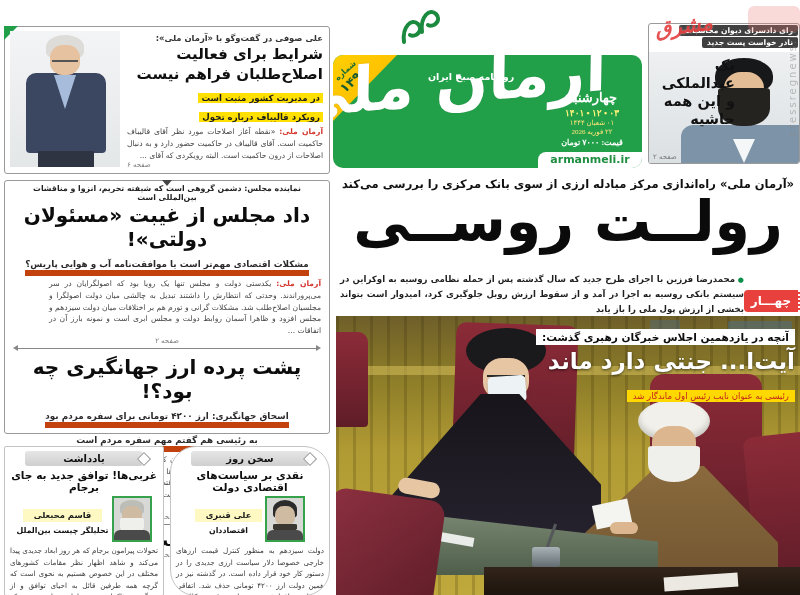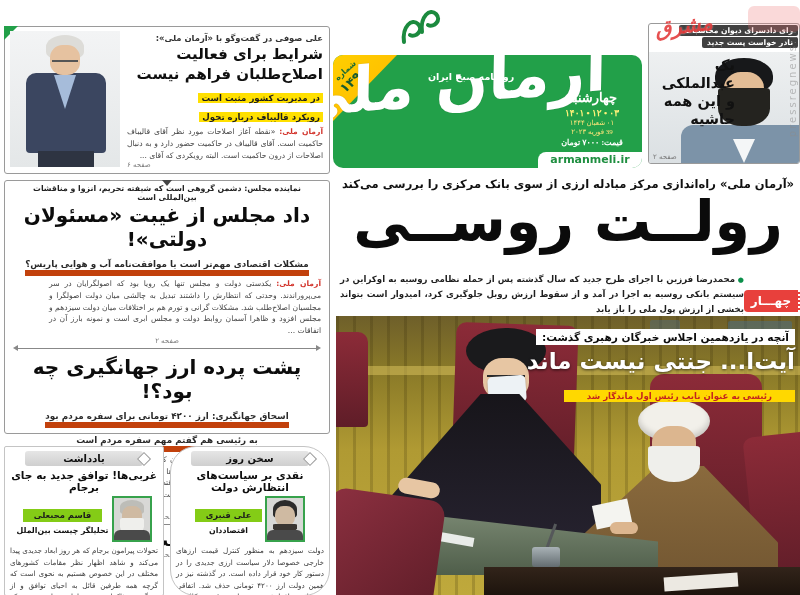--- a/index.html
+++ b/index.html
@@ -77,21 +77,21 @@
   
   .colbox{position:absolute;border:1px solid #c4c4c4;border-radius:2px;background:#fff;overflow:hidden;}
   .col-yad{left:4px;top:446px;width:158px;height:148px;}
   .col-sok{left:170px;top:446px;width:158px;height:148px;border-radius:26px;}
   .col-head{position:relative;height:15px;width:118px;margin:4px auto 3px;background:linear-gradient(#e6e6e6,#cfcfcf);
             border-radius:3px;text-align:center;font-size:10px;font-weight:900;line-height:15px;color:#111;}
   .col-head::after{content:"";position:absolute;right:-6px;top:3px;width:8px;height:8px;background:#fff;border:1px solid #999;transform:rotate(45deg);}
   .col-title{text-align:center;font-size:10.6px;font-weight:900;color:#0d0d0d;margin:1px 4px 3px;}
   .author{display:flex;flex-direction:row;justify-content:center;align-items:center;gap:3px;margin:2px 0 3px;}
   .auth-meta{text-align:center;line-height:1.5;}
-  .auth-name{display:inline-block;background:#84cc16;font-size:8.4px;font-weight:bold;padding:0 11px;color:#1c1c1c;}
+  .auth-name{display:inline-block;background:#fef9c3;font-size:8.4px;font-weight:bold;padding:0 11px;color:#1c1c1c;}
   .auth-role{font-size:7.8px;font-weight:bold;color:#111;}
   .auth-photo{width:36px;height:42px;border:2px solid #37a24c;background:#d8d8d6;position:relative;overflow:hidden;flex:0 0 auto;}
   .ap-hair{position:absolute;left:6px;top:2px;width:24px;height:14px;border-radius:50% 50% 20% 20%;}
   .ap-face{position:absolute;left:8px;top:8px;width:20px;height:20px;background:#d9b894;border-radius:42%;filter:grayscale(35%);}
   .ap-beard{position:absolute;left:6px;top:20px;width:24px;height:16px;border-radius:10% 10% 48% 48%;}
   .ap-body{position:absolute;left:0px;bottom:-2px;width:36px;height:12px;background:#4a4a4a;border-radius:6px 6px 0 0;}
   .col-body{font-size:7.2px;line-height:1.6;color:#3d3d3d;text-align:justify;padding:0 5px;}
   
   .lead-kicker{left:340px;top:177px;width:456px;text-align:center;font-size:11.5px;font-weight:900;color:#111;}
   .lead-head{left:340px;top:186px;width:456px;text-align:center;font-size:57px;font-weight:900;color:#0b0b0b;letter-spacing:-1px;line-height:1.25;}
@@ -132,40 +132,40 @@
   .jn-face{position:absolute;right:82px;top:26px;width:44px;height:38px;background:#dcb68f;border-radius:42%;}
   .jn-beard{position:absolute;right:78px;top:46px;width:52px;height:36px;background:#efefeb;border-radius:8% 8% 50% 50%;}
   .jn-robe{position:absolute;right:0;top:66px;width:195px;height:132px;background:linear-gradient(180deg,#8a6a3d,#6f5430);
            clip-path:polygon(38% 0,62% 0,100% 58%,100% 100%,0 100%,0 52%);}
   .jn-paper{position:absolute;right:148px;top:102px;width:36px;height:24px;background:#f4f4f0;transform:rotate(-12deg);}
   .jn-hand{position:absolute;right:140px;top:122px;width:28px;height:12px;background:#dcb68f;border-radius:6px;}
   .desk-front{position:absolute;right:0;bottom:0;left:148px;height:28px;background:linear-gradient(180deg,#32241a,#1d140d);}
   .df-paper{position:absolute;right:62px;bottom:6px;width:74px;height:14px;background:#ece9e2;transform:rotate(-4deg);}
   .ph-kicker{position:absolute;right:5px;top:13px;background:#fff;color:#0d0d0d;font-size:10.6px;font-weight:900;padding:2px 6px;z-index:5;}
   .ph-head{position:absolute;right:5px;top:32px;color:#fff;font-size:23px;font-weight:900;z-index:5;text-shadow:0 1px 3px rgba(0,0,0,.65);}
-  .ph-sub{position:absolute;right:5px;top:74px;background:#ffd800;color:#c4231d;font-size:8.6px;font-weight:bold;padding:1px 23px;z-index:5;}
+  .ph-sub{position:absolute;right:5px;top:74px;background:#ffd800;color:#c4231d;font-size:8.6px;font-weight:normal;padding:1px 6px;z-index:5;}
 </style>
 </head>
 <body>
 
 <div class="page">
 
   <div class="masthead">
     <div class="mast-corner"></div>
     <div class="mast-issue">
       <span class="lbl">شماره</span>
       <span class="num">۱۴۹۹</span>
     </div>
     <div class="mast-logo">آرمان ملی</div>
     <div class="mast-tagline">روزنامه صبح ایران</div>
     <div class="mast-dates">
       <div class="mast-weekday">چهارشنبه</div>
       <div class="mast-datefa">۰۳ • ۱۲ • ۱۴۰۱</div>
       <div class="mast-small">۰۱ شعبان ۱۴۴۴</div>
-      <div class="mast-small">39 فوریه ۲۰۲۳</div>
+      <div class="mast-small">۲۲ فوریه 2026</div>
       <div class="mast-price">قیمت: ۷۰۰۰ تومان</div>
     </div>
     <div class="mast-site">armanmeli.ir</div>
   </div>
   <svg class="flourish" width="50" height="52" viewBox="0 0 50 52">
     <path d="M6 40 C4 24 14 16 20 22 C26 28 18 36 12 33 M24 30 C22 14 32 6 38 12 C44 18 36 26 30 23" stroke="#1b8a3e" stroke-width="4" fill="none" stroke-linecap="round"></path>
   </svg>
 
   <div class="box rbox">
     <div class="abd-photo">
@@ -255,21 +255,21 @@
       <div class="auth-meta">
         <span class="auth-name">قاسم محبعلی</span>
         <div class="auth-role">تحلیلگر چیست بین‌الملل</div>
       </div>
     </div>
     <div class="col-body">تحولات پیرامون برجام که هر روز ابعاد جدیدی پیدا می‌کند و شاهد اظهار نظر مقامات کشورهای مختلف در این خصوص هستیم به نحوی است که گرچه همه طرفین قائل به احیای توافق و از سرگیری مذاکرات هستند اما به نظر می‌رسد که این توافق بیش از احیا به پایان راه رسیده است. به عبارت دیگر ...</div>
   </div>
 
   <div class="colbox col-sok">
     <div class="col-head">سخن روز</div>
-    <div class="col-title">نقدی بر سیاست‌های انتظارش دولت</div>
+    <div class="col-title">نقدی بر سیاست‌های اقتصادی دولت</div>
     <div class="author">
       <div class="auth-photo">
         <div class="ap-hair" style="background:#2b2b2b;height:18px;"></div>
         <div class="ap-face"></div>
         <div class="ap-beard" style="background:#3a3632;height:8px;top:26px;"></div>
         <div class="ap-body"></div>
       </div>
       <div class="auth-meta">
         <span class="auth-name">علی قنبری</span>
         <div class="auth-role">اقتصاددان</div>
@@ -314,17 +314,17 @@
     <div class="desk-green"></div>
     <div class="dg-paper1"></div>
     <div class="dg-paper2"></div>
     <div class="mic-stand"></div>
     <div class="mic-box"></div>
     <div class="desk-front"></div>
     <div class="df-paper"></div>
     <div class="chair-front"></div>
 
     <div class="ph-kicker">آنچه در یازدهمین اجلاس خبرگان رهبری گذشت:</div>
-    <div class="ph-head">آیت‌ا... جنتی نیست ماند</div>
+    <div class="ph-head">آیت‌ا... جنتی دارد ماند</div>
     <div class="ph-sub">رئیسی به عنوان نایب رئیس اول ماندگار شد</div>
   </div>
 
 </div>
 
 </body></html>

